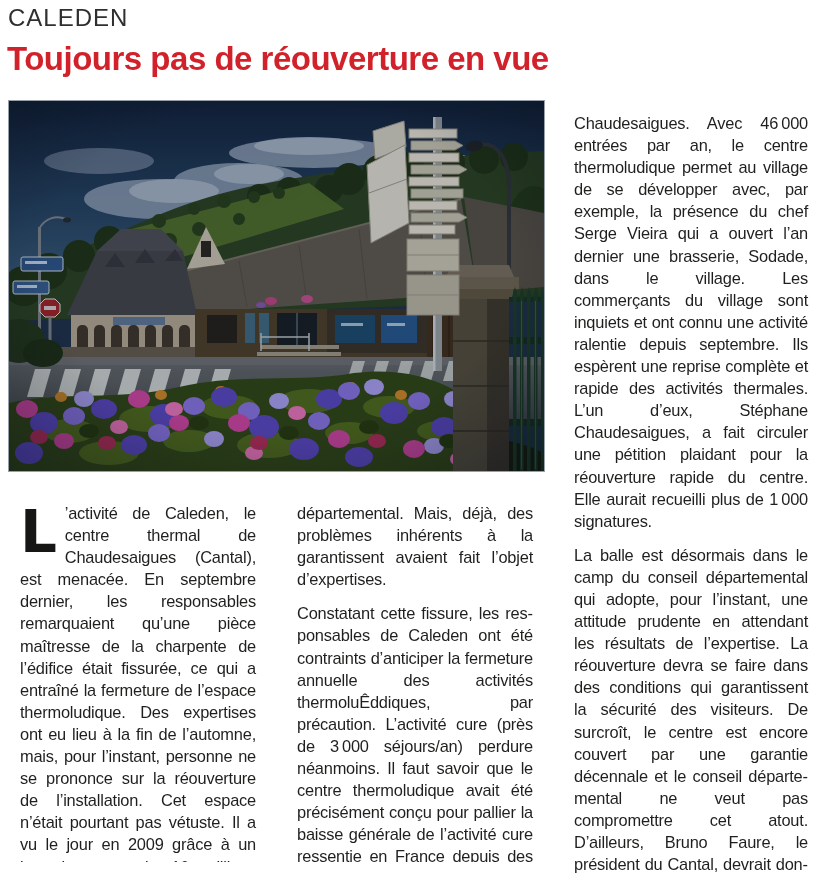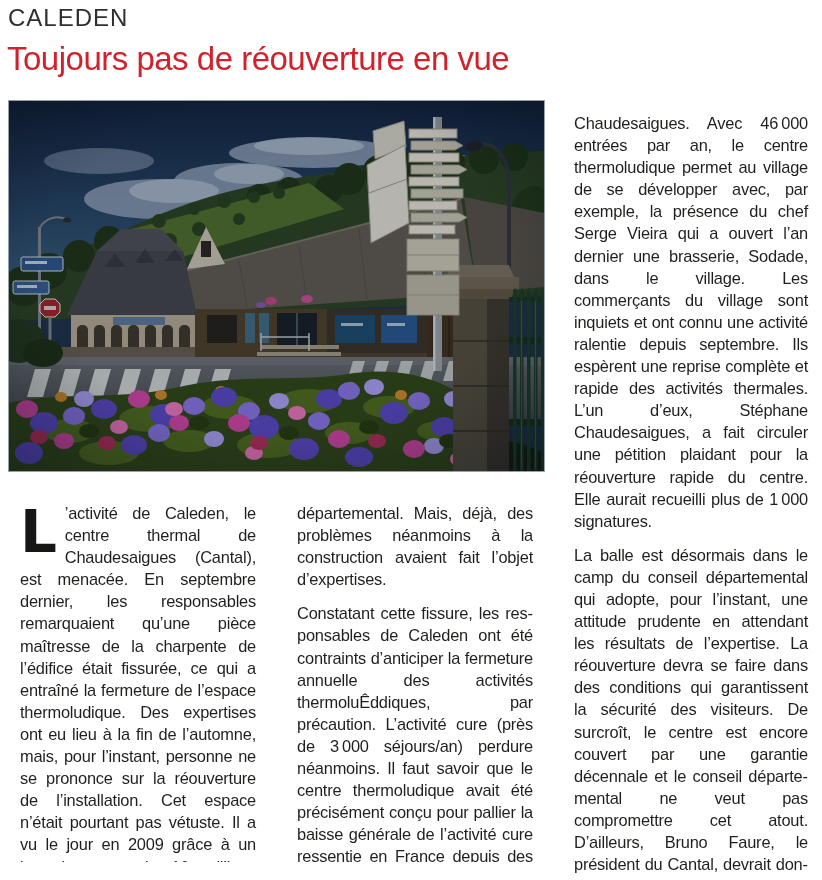--- a/index.html
+++ b/index.html
@@ -20,21 +20,21 @@
     font-size: 24px;
     font-weight: 400;
     letter-spacing: 1px;
     color: #2f2f2d;
   }
   .headline {
     position: absolute;
     left: 7px;
     top: 40px;
     font-size: 33px;
-    font-weight: 400;
+    font-weight: 700;
     letter-spacing: -0.5px;
     color: #d1222b;
     white-space: nowrap;
   }
   .main {
     position: absolute;
     top: 100px;
     left: 8px;
     width: 812px;
     display: flex;
@@ -409,21 +409,21 @@
           <rect x="0" y="0" width="535" height="370" fill="url(#vig)"></rect>
           <rect x="0" y="0" width="535" height="370" fill="#0a1424" opacity="0.10"></rect>
         </svg>
       </div>
 
       <div class="cols-under">
         <div class="col body-text">
           <p><span class="dropcap">L</span><span>’activité de Caleden, le centre thermal de Chaudesaigues (Cantal), est menacée. En septembre dernier, les respon­sables remarquaient qu’une pièce maîtresse de la charpente de l’édi­fice était fissurée, ce qui a entraîné la fermeture de l’espace thermolu­dique. Des expertises ont eu lieu à la fin de l’automne, mais, pour l’instant, personne ne se prononce sur la réouverture de l’installation. Cet espace n’était pourtant pas vétuste. Il a vu le jour en 2009 grâce à un investissement de 10&nbsp;millions d’euros, largement supporté par le conseil</span></p>
         </div>
         <div class="col body-text">
-          <p>départemental. Mais, déjà, des pro­blèmes néanmoins à la construction avaient fait l’objet d’expertises.</p>
+          <p>départemental. Mais, déjà, des pro­blèmes inhérents à la garantissent avaient fait l’objet d’expertises.</p>
           <p>Constatant cette fissure, les res­ponsables de Caleden ont été contraints d’anticiper la fermeture annuelle des activités thermoluÊddiques, par précaution. L’activité cure (près de 3 000 séjours/an) perdure néanmoins. Il faut savoir que le centre thermoludique avait été précisément conçu pour pal­lier la baisse générale de l’activité cure ressentie en France depuis des années. Les efforts consentis par le conseil général avaient per­mis de relancer le tourisme à</p>
         </div>
       </div>
     </div>
 
     <div class="col3 body-text">
       <p>Chaudesaigues. Avec 46 000 entrées par an, le centre thermoludique permet au village de se développer avec, par exemple, la présence du chef Serge Vieira qui a ouvert l’an dernier une brasserie, Sodade, dans le village. Les commerçants du village sont inquiets et ont connu une activité ralentie depuis septembre. Ils espèrent une reprise complète et rapide des activités thermales. L’un d’eux, Stéphane Chaudesaigues, a fait circuler une pétition plaidant pour la réouverture rapide du centre. Elle aurait recueilli plus de 1 000 signatures.</p>
       <p><span>La balle est désormais dans le camp du conseil départemental qui adopte, pour l’instant, une attitude prudente en attendant les résultats de l’expertise. La réouverture devra se faire dans des conditions qui garantissent la sécurité des visi­teurs. De surcroît, le centre est encore couvert par une garantie décennale et le conseil départe­mental ne veut pas compromettre cet atout. D’ailleurs, Bruno Faure, le président du Cantal, devrait don­ner aujourd’hui une conférence à Chaudesaigues afin d’exprimer sa position. Nous vous tiendrons informés des développements de ce dossier.</span><span class="end-marker"></span></p>
     </div>
   </div>

